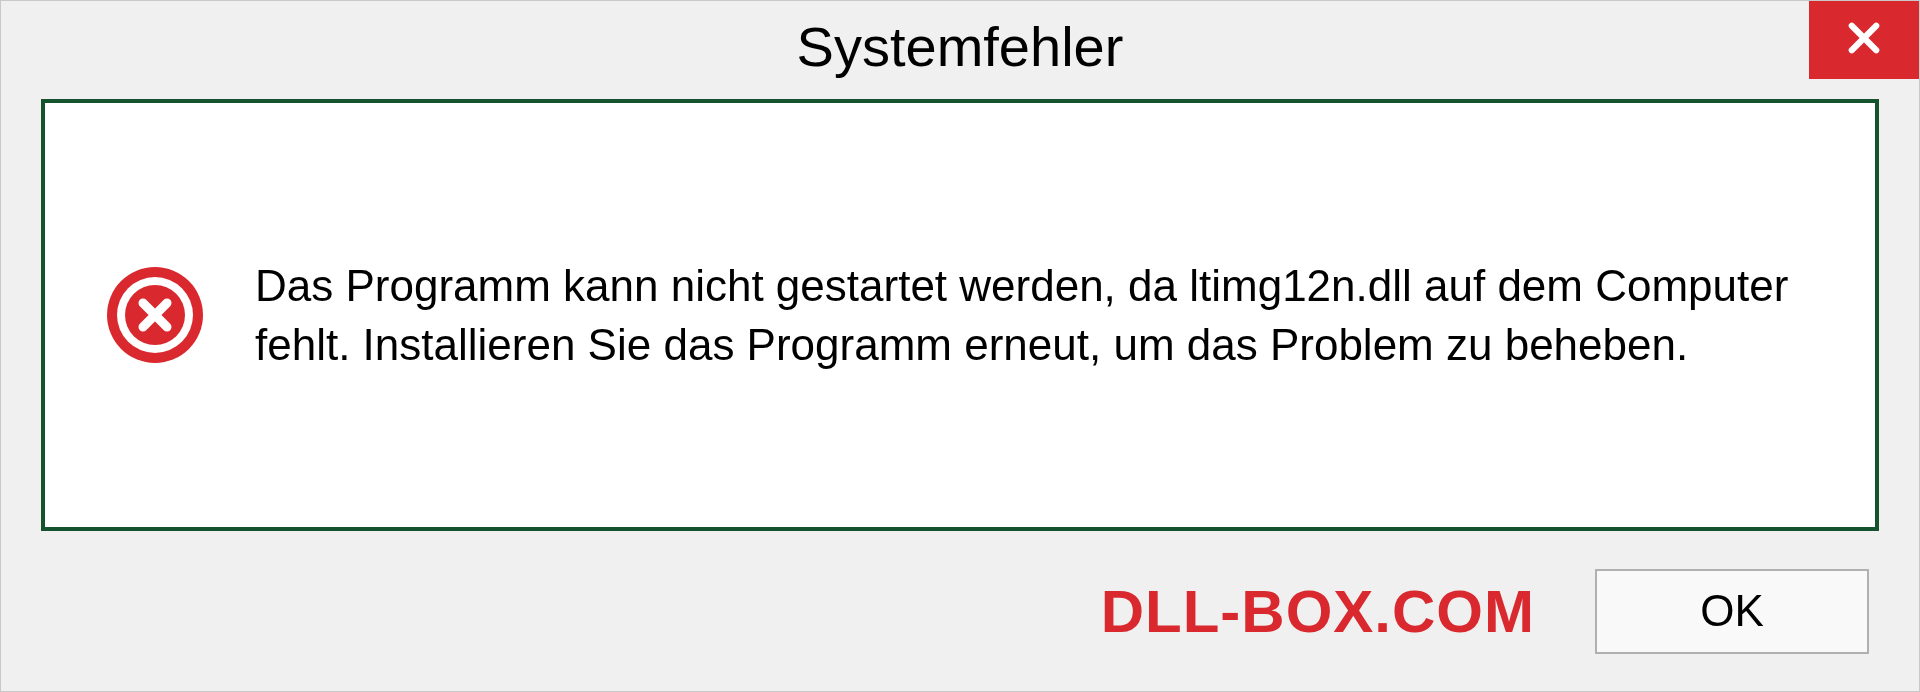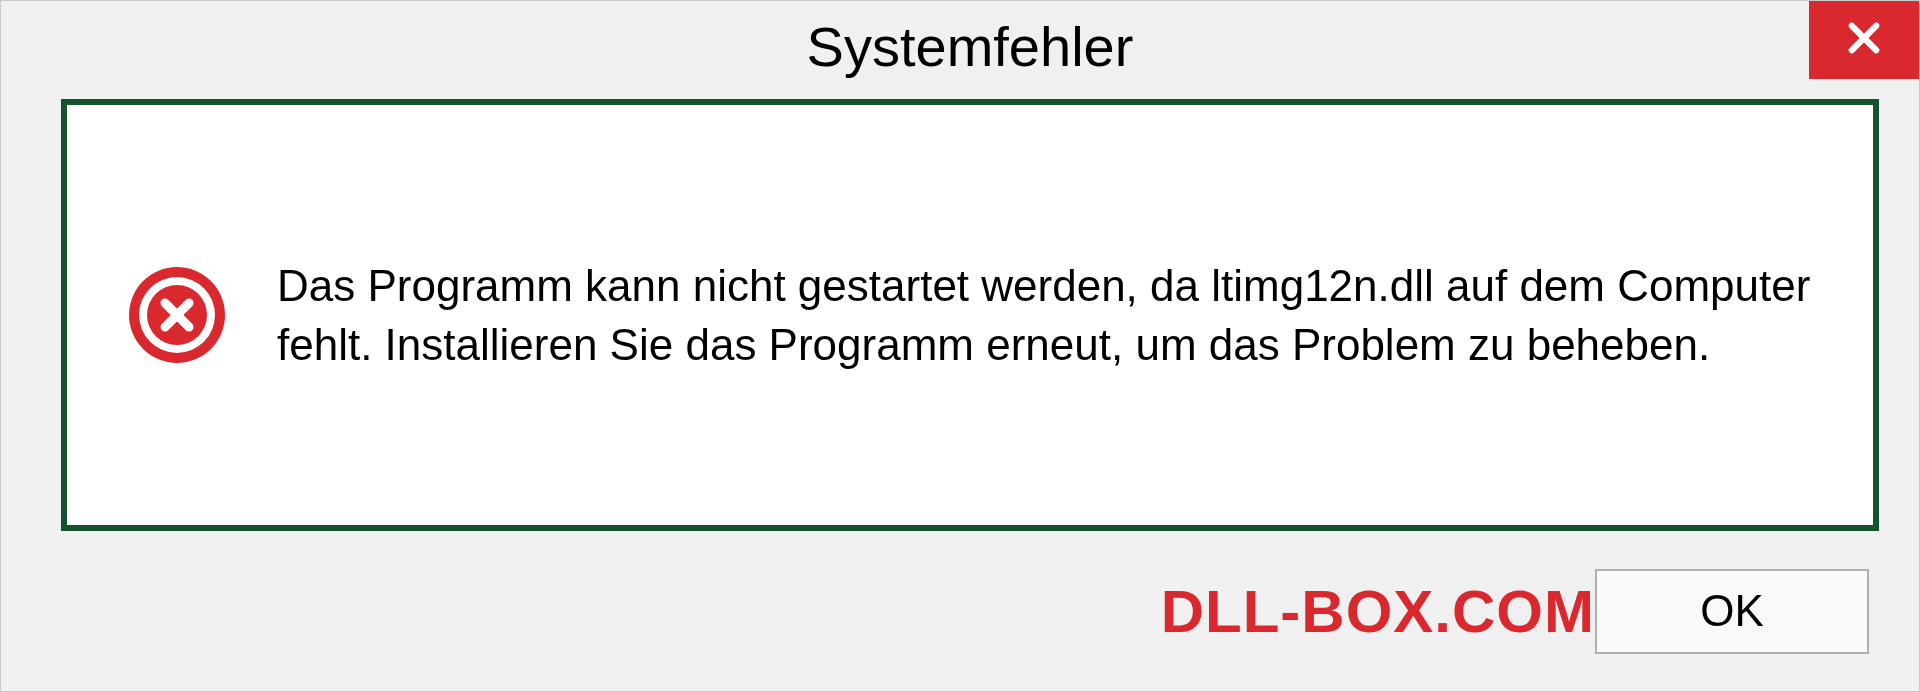--- a/index.html
+++ b/index.html
@@ -15,21 +15,20 @@
       overflow: hidden;
     }
     .dialog {
       width: 100%;
       height: 100%;
       background: #f0f0f0;
       border: 1px solid #c8c8c8;
       position: relative;
       display: flex;
       flex-direction: column;
-      padding-left: 20px;
     }
     .titlebar {
       height: 90px;
       position: relative;
       display: flex;
       align-items: center;
       justify-content: center;
     }
     .title {
       font-size: 56px;
@@ -48,21 +47,21 @@
       justify-content: center;
       cursor: pointer;
     }
     .close-btn svg {
       width: 42px;
       height: 42px;
     }
     .content-box {
       margin: 8px 40px 0 40px;
       background: #fff;
-      border: 6px solid #14532d;
+      border: 4px solid #14532d;
       flex: 1;
       display: flex;
       align-items: center;
       padding: 40px 60px;
     }
     .error-icon {
       width: 100px;
       height: 100px;
       flex-shrink: 0;
       margin-right: 50px;
@@ -72,20 +71,21 @@
       line-height: 1.35;
       color: #000;
       font-weight: 400;
     }
     .footer {
       height: 160px;
       display: flex;
       align-items: center;
       justify-content: flex-end;
       padding: 0 50px;
+      gap: 60px;
     }
     .watermark {
       font-size: 60px;
       font-weight: 800;
       color: #d9292f;
       letter-spacing: 1px;
       font-family: Arial, sans-serif;
     }
     .ok-btn {
       width: 274px;

